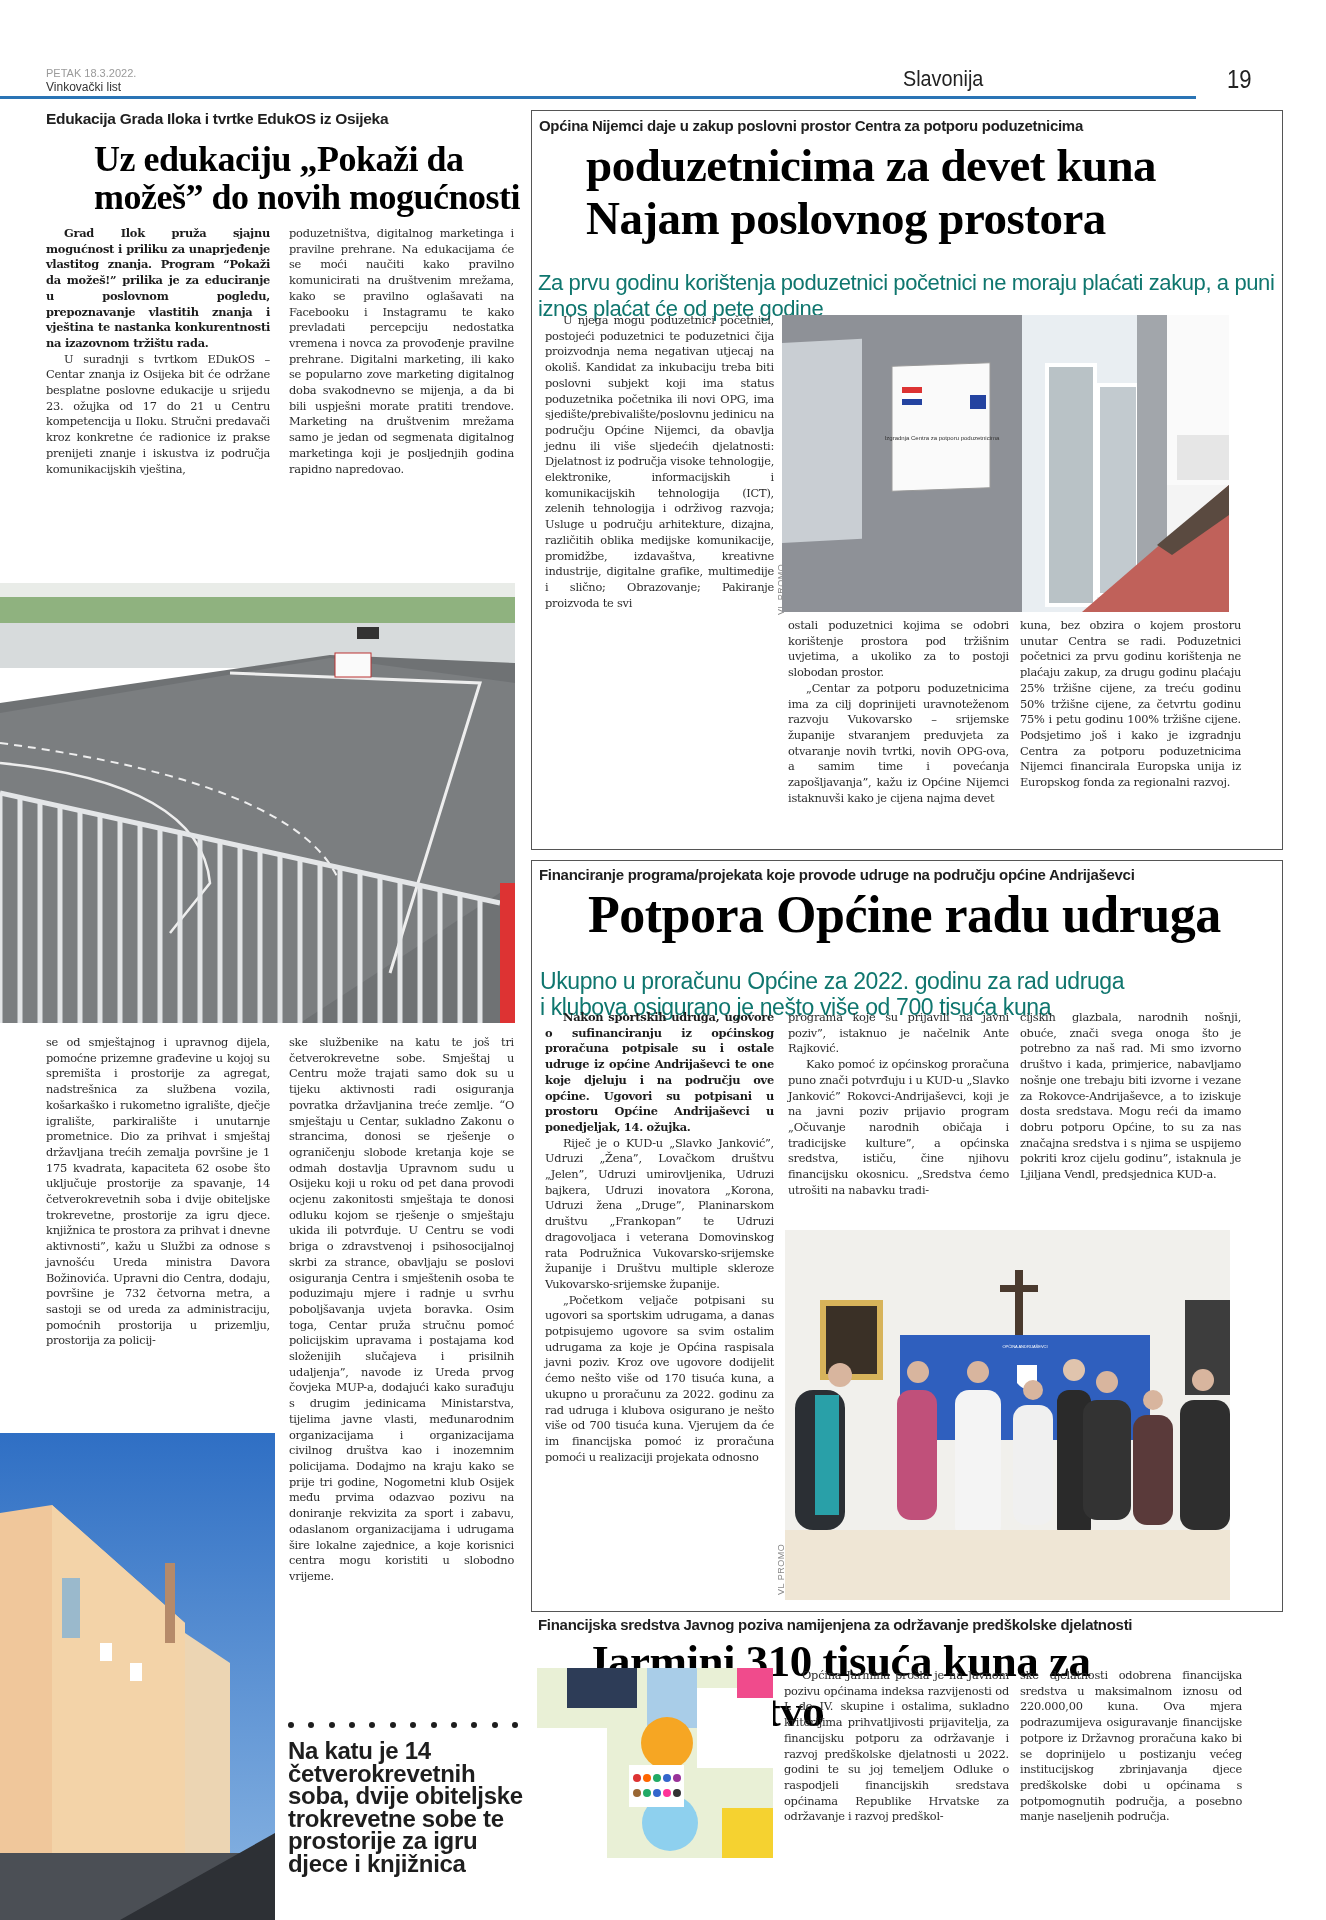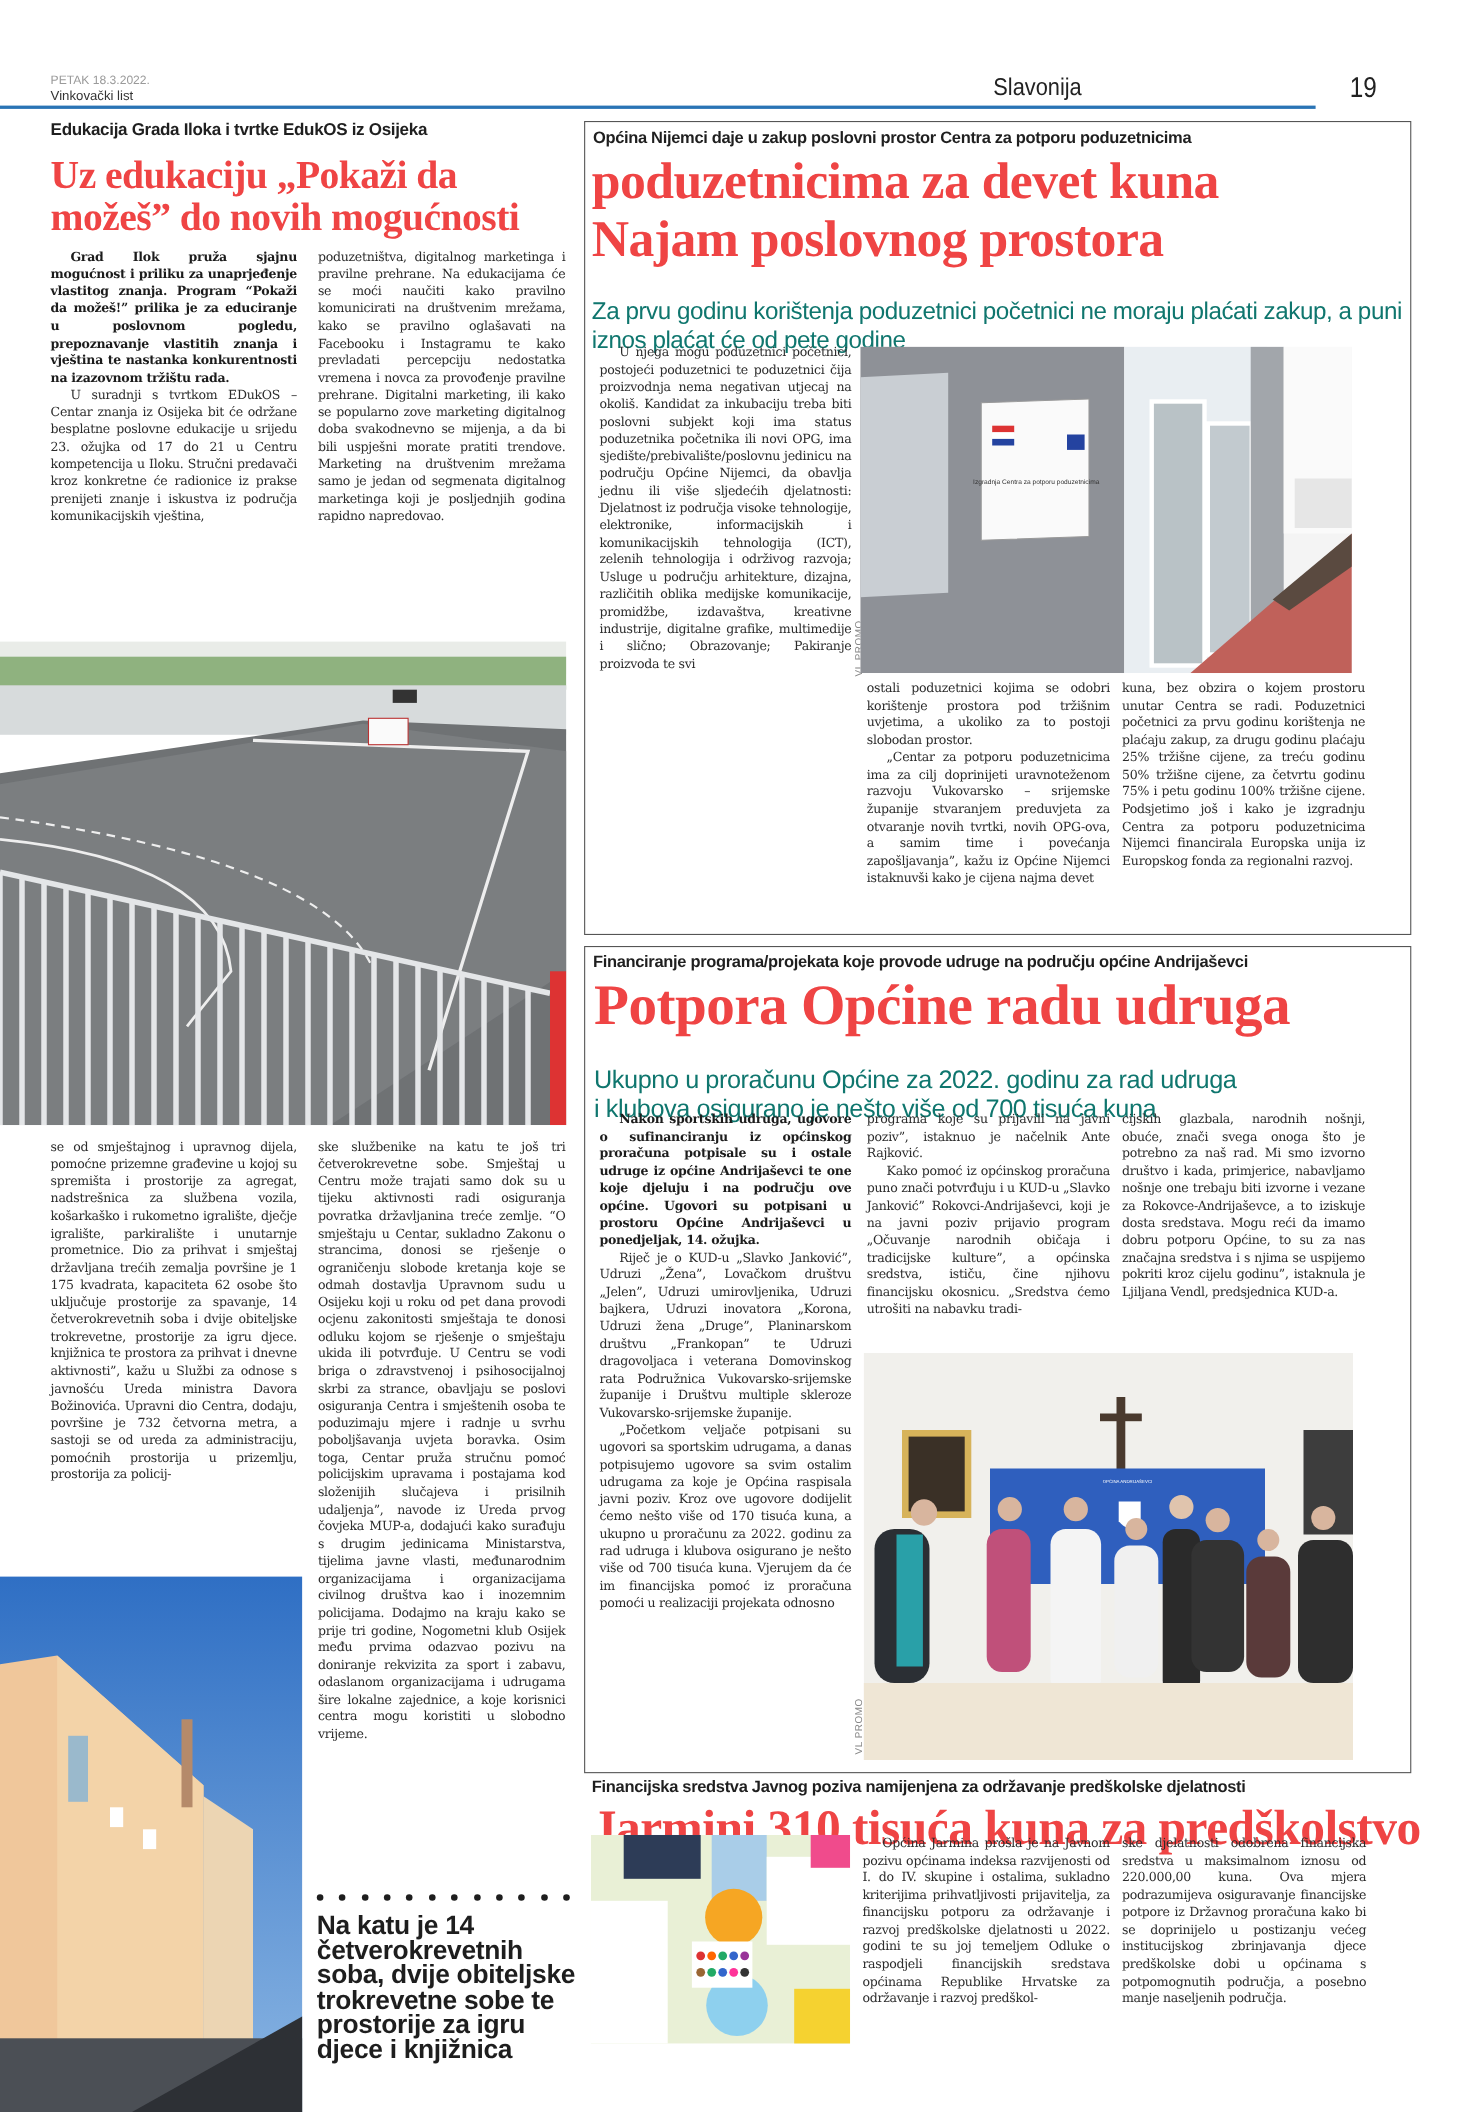--- a/index.html
+++ b/index.html
@@ -8,21 +8,21 @@
   .abs { position: absolute; }
 
   
   .hdr-date { left: 46px; top: 67px; font: 11px "Liberation Sans", sans-serif; color: #9a9a9a; }
   .hdr-paper { left: 46px; top: 80px; font: 12px "Liberation Sans", sans-serif; color: #333; }
   .hdr-section { left: 903px; top: 66px; font: 22px "Liberation Sans", sans-serif; color: #222; transform: scaleX(0.9); transform-origin: left; }
   .hdr-page { left: 1227px; top: 64px; font: 26px "Liberation Sans", sans-serif; color: #222; transform: scaleX(0.85); transform-origin: left; }
   .hdr-rule { left: 0; top: 96px; width: 1196px; height: 3px; background: #2a74b5; }
 
   .kicker { font-family: "Liberation Sans", sans-serif; font-weight: bold; color: #1f1f1f; letter-spacing: -0.3px; }
-  .headline { font-family: "Liberation Serif", serif; font-weight: bold; color: #ef4444; line-height: 1.0; letter-spacing: -0.5px; }
+  .headline { font-family: "Liberation Serif", serif; font-weight: bold; color: #000000; line-height: 1.0; letter-spacing: -0.5px; margin-left: 48px; }
   .subhead { font-family: "Liberation Sans", sans-serif; color: #0f766e; line-height: 1.15; letter-spacing: -0.4px; margin-top: 20px; }
 
   .col { font-family: "DejaVu Serif", serif; font-size: 11.4px; line-height: 15.7px; text-align: justify; hyphens: manual; color: #2c2c2c; letter-spacing: -0.25px; }
   .col p { text-indent: 18px; }
   .col p.lead { font-weight: bold; color: #1c1c1c; }
   .col p.noind { text-indent: 0; }
 
   .box { border: 1.5px solid #555; }
   .credit { font: 9px "Liberation Sans", sans-serif; color: #888; writing-mode: vertical-rl; transform: rotate(180deg); letter-spacing: 0.5px; }
 

